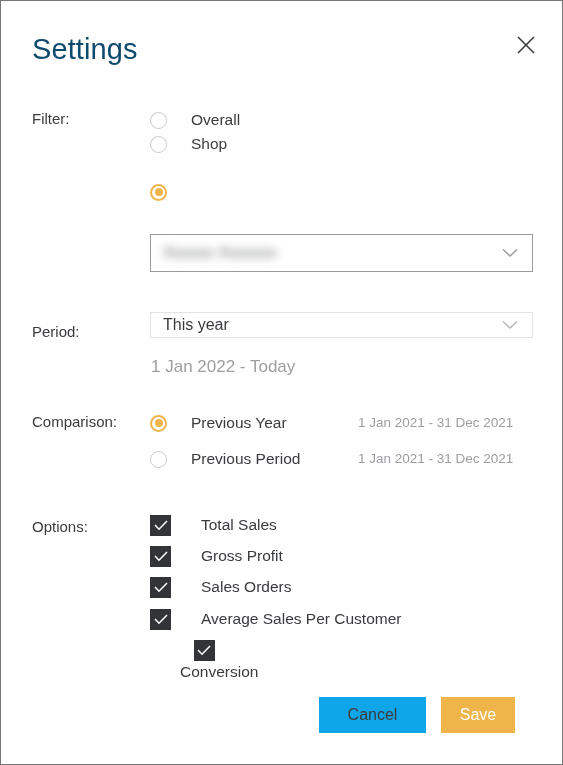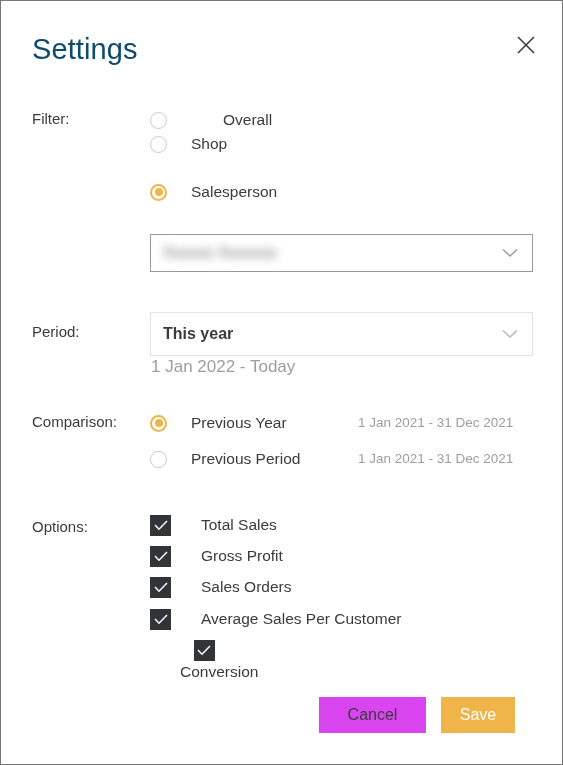--- a/index.html
+++ b/index.html
@@ -150,23 +150,22 @@
   }
   #salesperson-select .sel-value {
     color: #6f7073;
     filter: blur(4.2px);
     user-select: none;
   }
   #period-select {
     left: 149px;
     top: 311px;
     width: 383px;
-    height: 44px;
+    height: 26px;
     border: 1px solid #e2e3e5;
-    font-weight: bold;
   }
 
   .helper-text {
     position: absolute;
     font-size: 17px;
     color: #9d9ea1;
     line-height: 18px;
     white-space: nowrap;
   }
   #period-helper { left: 150px; top: 357px; }
@@ -187,21 +186,21 @@
     font-family: "Liberation Sans", sans-serif;
     font-size: 16px;
     cursor: pointer;
     padding: 0;
     border-radius: 0;
   }
   #cancel-button {
     left: 318px;
     top: 696px;
     width: 107px;
-    background: #d946ef;
+    background: #0ea5e9;
     color: #3a3b3e;
   }
   #save-button {
     left: 440px;
     top: 696px;
     width: 74px;
     background: #f0b54a;
     color: #ffffff;
   }
 </style>
@@ -215,33 +214,32 @@
     <button class="close-btn">
       <svg width="20" height="20" viewBox="0 0 20 20" aria-hidden="true">
         <line x1="2" y1="2" x2="18" y2="18" stroke="#3a3b3e" stroke-width="1.6"></line>
         <line x1="18" y1="2" x2="2" y2="18" stroke="#3a3b3e" stroke-width="1.6"></line>
       </svg>
     </button>
   </div>
 
   <div class="section-label" style="left:31px; top:108px;">Filter:</div>
 
-  <div class="opt-row" style="left:149px; top:108px;gap:32px;">
+  <div class="opt-row" style="left:149px; top:108px;">
     <span class="radio"></span>
     <span class="opt-label" style="margin-left:24px;">Overall</span>
   </div>
 
   <div class="opt-row" style="left:149px; top:132px;">
     <span class="radio"></span>
     <span class="opt-label" style="margin-left:24px;">Shop</span>
   </div>
 
   <div class="opt-row" style="left:149px; top:180px;">
     <span class="radio checked"></span>
-    <span class="opt-label" style="margin-left:24px;">Salesperson</span>
   </div>
 
   <div class="select" id="salesperson-select">
     <span class="sel-value">Xxxxxx Xxxxxxx</span>
     <span class="chevron">
       <svg width="16" height="10" viewBox="0 0 16 10" aria-hidden="true">
         <polyline points="1,1.5 8,8 15,1.5" fill="none" stroke="#9a9a9a" stroke-width="1.4"></polyline>
       </svg>
     </span>
   </div>

